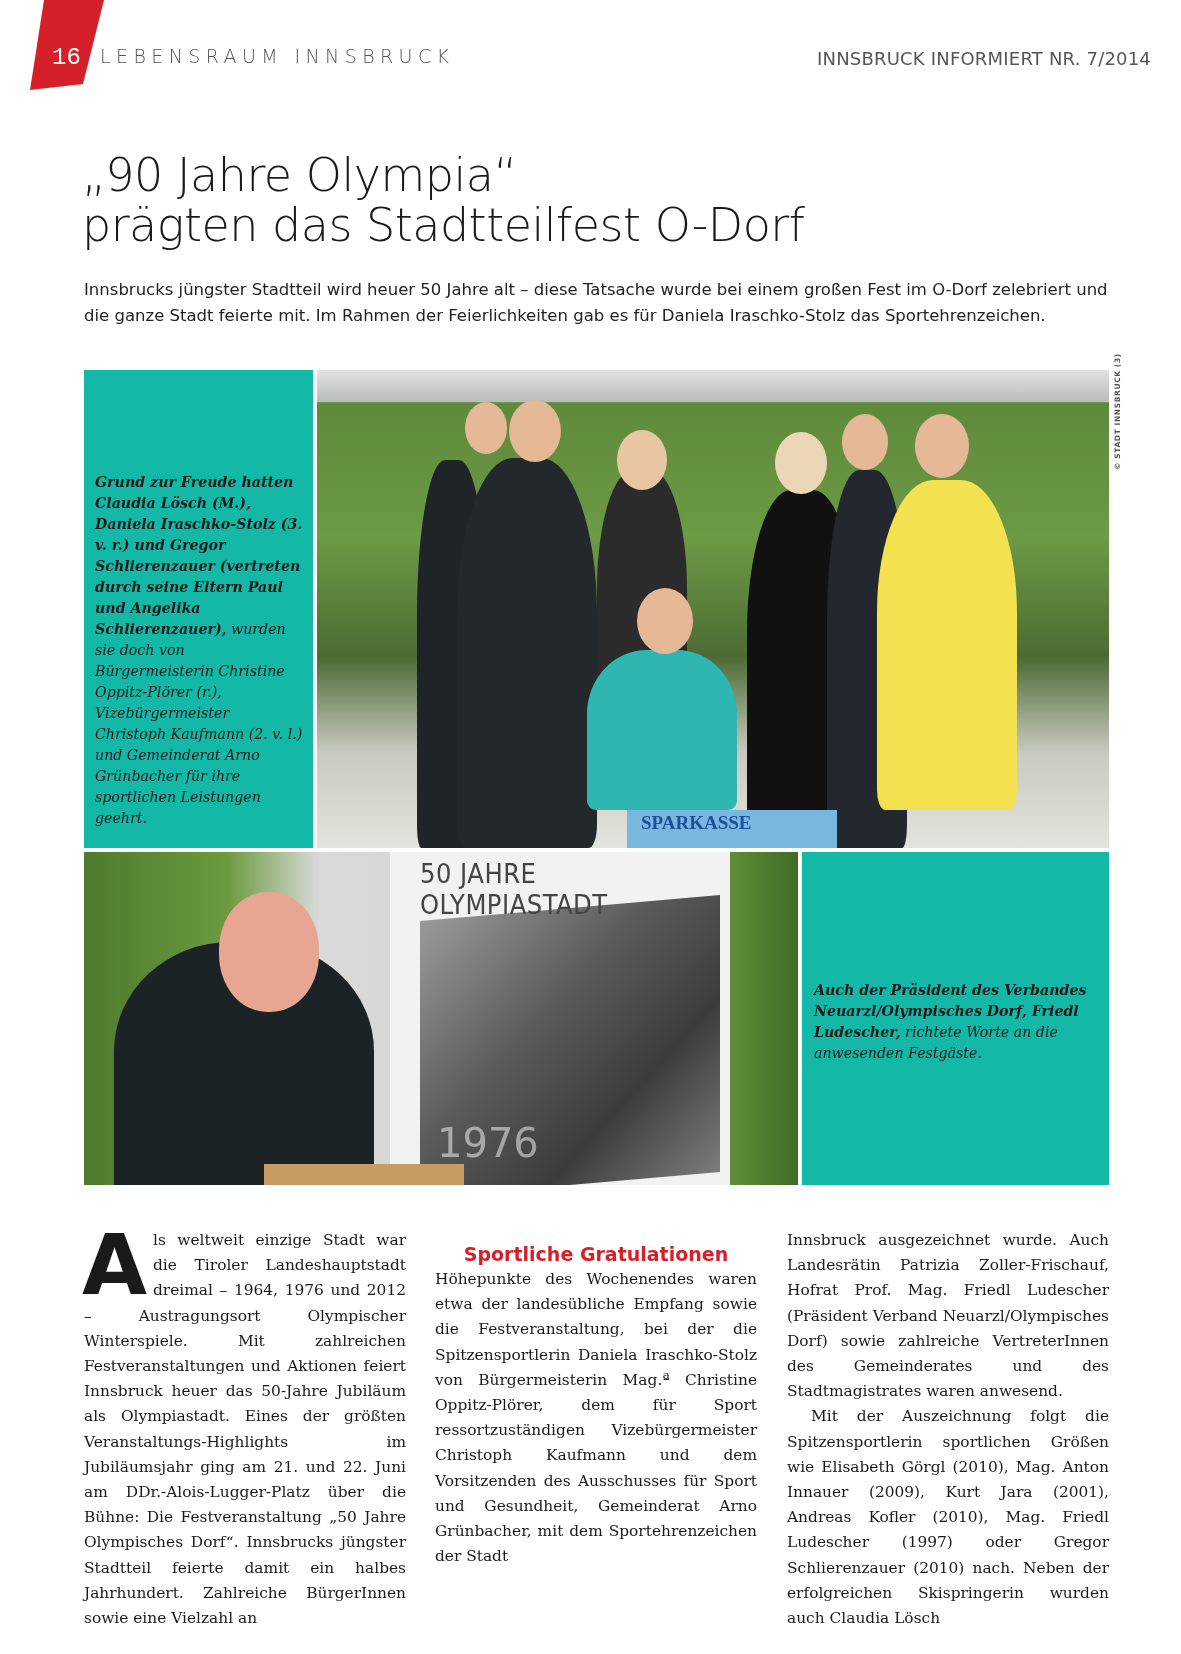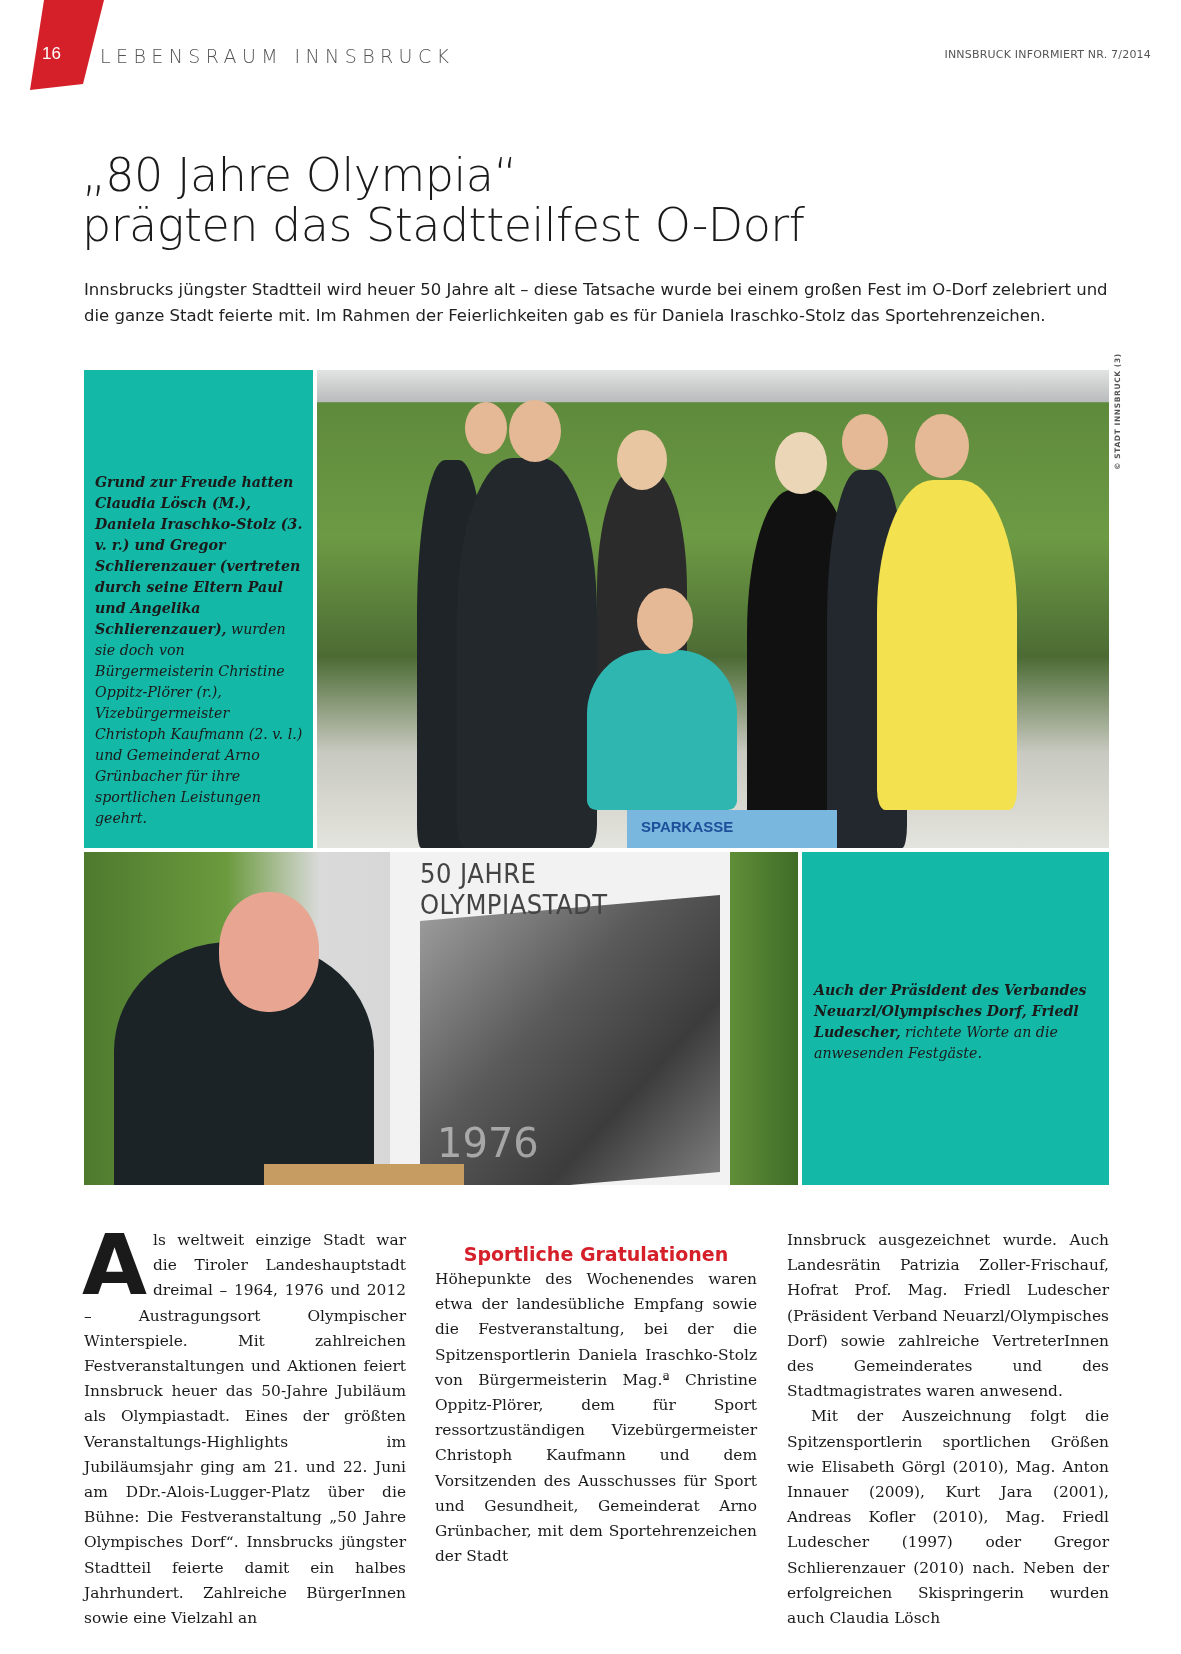--- a/index.html
+++ b/index.html
@@ -1,42 +1,42 @@
 <!DOCTYPE html>
 <html><head>
 <meta charset="utf-8">
 <style>
   * { box-sizing: border-box; margin: 0; padding: 0; }
   html, body { width: 1181px; height: 1654px; background: #ffffff; overflow: hidden; }
   body { position: relative; font-family: "Liberation Sans", sans-serif; color: #1a1a1a; }
 
   .page-tab { position: absolute; left: 30px; top: 0; width: 74px; height: 90px; }
   .page-tab svg { width: 100%; height: 100%; display: block; }
-  .page-number { position: absolute; left: 42px; top: 44px; color: #ffffff; font-size: 17px; font-family: Liberation Sans, sans-serif; }
+  .page-number { position: absolute; left: 52px; top: 44px; color: #ffffff; font-size: 24px; font-family: Liberation Mono, monospace; }
   .section-label { position: absolute; left: 100px; top: 45px; font-size: 19px; letter-spacing: 5.4px; color: #555; font-family: "DejaVu Sans", sans-serif; font-weight: 300; }
-  .issue-label { position: absolute; right: 30px; top: 48px; font-size: 11px; color: #555; font-family: "DejaVu Sans", sans-serif; letter-spacing: 0.2px; }
+  .issue-label { position: absolute; right: 30px; top: 48px; font-size: 18px; color: #555; font-family: "DejaVu Sans", sans-serif; letter-spacing: 0.2px; }
 
   .headline { position: absolute; left: 82px; top: 150px; font-size: 46px; line-height: 50px; font-family: "DejaVu Sans", sans-serif; font-weight: 300; color: #1a1a1a; letter-spacing: -0.5px; }
   .lead { position: absolute; left: 84px; top: 277px; width: 1040px; font-size: 16.5px; line-height: 26px; font-family: "DejaVu Sans", sans-serif; color: #222; }
 
   .photo-grid { position: absolute; left: 84px; top: 370px; width: 1025px; height: 815px; }
   .caption-box { position: absolute; background: #14b8a6; }
   .caption-box p { font-family: "DejaVu Serif", serif; font-style: italic; font-size: 14.2px; line-height: 21px; color: #1a1a1a; }
   .caption-box b { font-weight: bold; }
   .cap1 { left: 0; top: 0; width: 229px; height: 478px; padding: 102px 10px 0 11px; }
   .cap2 { left: 718px; top: 482px; width: 307px; height: 333px; padding: 128px 10px 0 12px; }
 
   .photo { position: absolute; overflow: hidden; }
   .photo1 { left: 233px; top: 0; width: 792px; height: 478px; background: linear-gradient(180deg, #cfd0d0 0%, #c4c6c6 6%, #5e8a3c 7%, #6d9a44 35%, #4c6b34 60%, #c8c9c0 80%, #e4e4de 100%); }
   .photo2 { left: 0; top: 482px; width: 714px; height: 333px; background: linear-gradient(90deg, #4e7a2e 0%, #6b9a3e 20%, #dadada 33%, #cfcfcf 70%, #6b9a3e 87%, #3f6d27 100%); }
 
   .tent-roof { position: absolute; left: 0; top: 0; width: 100%; height: 32px; background: linear-gradient(180deg, #e2e3e3, #b9bcbc); }
   .person { position: absolute; border-radius: 40% 40% 6% 6%; }
   .head { position: absolute; border-radius: 50%; background: #e5b896; }
-  .sign-sparkasse { position: absolute; left: 310px; top: 440px; width: 210px; height: 38px; background: #7ab7de; color: #1d4f9a; font-weight: bold; font-size: 15px; padding: 8px 0 0 14px; font-family: Liberation Sans, sans-serif; }
+  .sign-sparkasse { position: absolute; left: 310px; top: 440px; width: 210px; height: 38px; background: #7ab7de; color: #1d4f9a; font-weight: bold; font-size: 19px; padding: 2px 0 0 14px; font-family: Liberation Serif, serif; }
 
   .poster { position: absolute; left: 306px; top: 0; width: 340px; height: 333px; background: #f2f2f2; }
   .poster-title { position: absolute; left: 30px; top: 6px; font-family: "DejaVu Sans Condensed", "DejaVu Sans", sans-serif; font-size: 27px; color: #444; letter-spacing: 0.5px; }
   .poster-photo { position: absolute; left: 30px; top: 56px; width: 300px; height: 277px; background: linear-gradient(135deg, #9a9a9a 0%, #5a5a5a 40%, #3c3c3c 70%, #7c7c7c 100%); transform: skewY(-5deg); }
   .poster-year { position: absolute; left: 28px; top: 268px; font-family: "DejaVu Sans", sans-serif; font-size: 40px; color: rgba(255,255,255,0.5); margin-left: 19px; }
   .speaker { position: absolute; left: 30px; top: 90px; width: 260px; height: 243px; background: #1b2327; border-radius: 45% 45% 0 0; }
   .speaker-head { position: absolute; left: 135px; top: 40px; width: 100px; height: 120px; border-radius: 48%; background: #e7a592; }
   .lectern { position: absolute; left: 180px; top: 312px; width: 200px; height: 21px; background: #c79c63; }
 
   .copyright { position: absolute; left: 1113px; top: 370px; width: 12px; height: 100px; }
@@ -57,21 +57,21 @@
 <div class="page-tab">
   <svg viewBox="0 0 74 90" preserveAspectRatio="none">
     <polygon points="14,0 74,0 53,84 0,90" fill="#d5202a"></polygon>
   </svg>
 </div>
 <div class="page-number">16</div>
 <div class="section-label">LEBENSRAUM INNSBRUCK</div>
 <div class="issue-label">INNSBRUCK INFORMIERT NR. 7/2014</div>
 
 <h1 class="headline">
-  <span>„80 Jahre Olympia“</span><br>
+  <span>„90 Jahre Olympia“</span><br>
   <span>prägten das Stadtteilfest O-Dorf</span>
 </h1>
 <p class="lead">Innsbrucks jüngster Stadtteil wird heuer 50 Jahre alt – diese Tatsache wurde bei einem großen Fest im O-Dorf zelebriert und die ganze Stadt feierte mit. Im Rahmen der Feierlichkeiten gab es für Daniela Iraschko-Stolz das Sportehrenzeichen.</p>
 
 <div class="photo-grid">
   <div class="caption-box cap1">
     <p><b>Grund zur Freude hatten Claudia Lösch (M.), Daniela Iraschko-Stolz (3. v. r.) und Gregor Schlierenzauer (vertreten durch seine Eltern Paul und Angelika Schlierenzauer),</b><span> wurden sie doch von Bürgermeisterin Christine Oppitz-Plörer (r.), Vizebürgermeister Christoph Kaufmann (2. v. l.) und Gemeinderat Arno Grünbacher für ihre sportlichen Leistungen geehrt.</span></p>
   </div>
 
   <div class="photo photo1">

